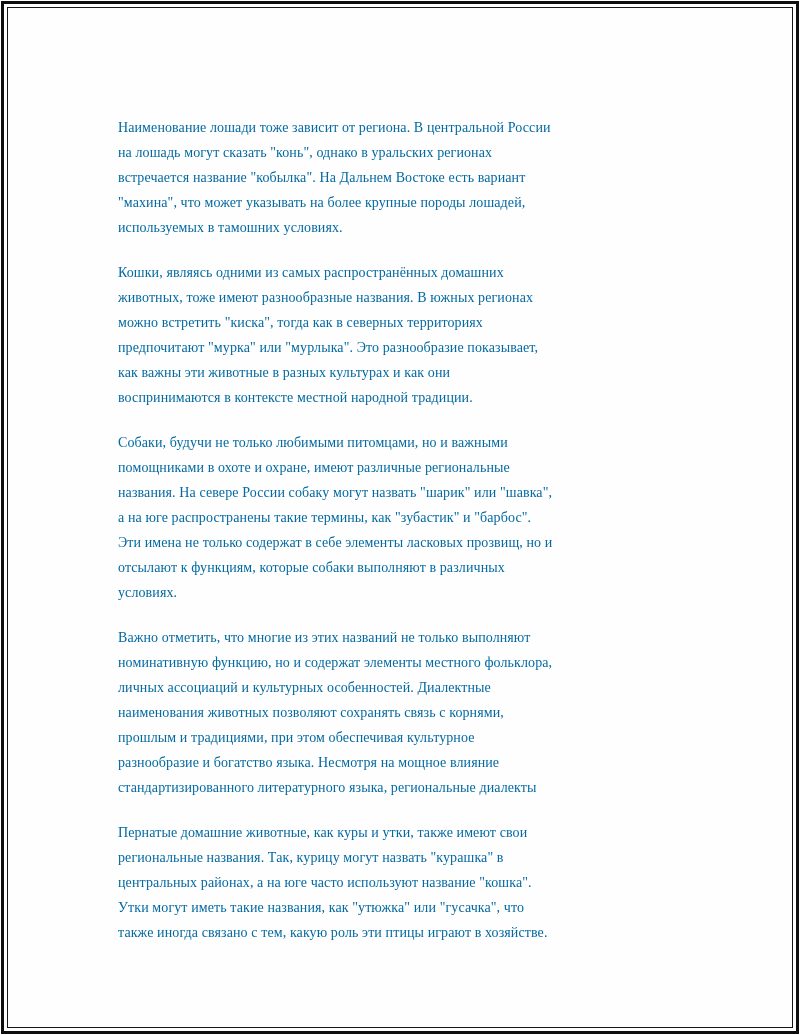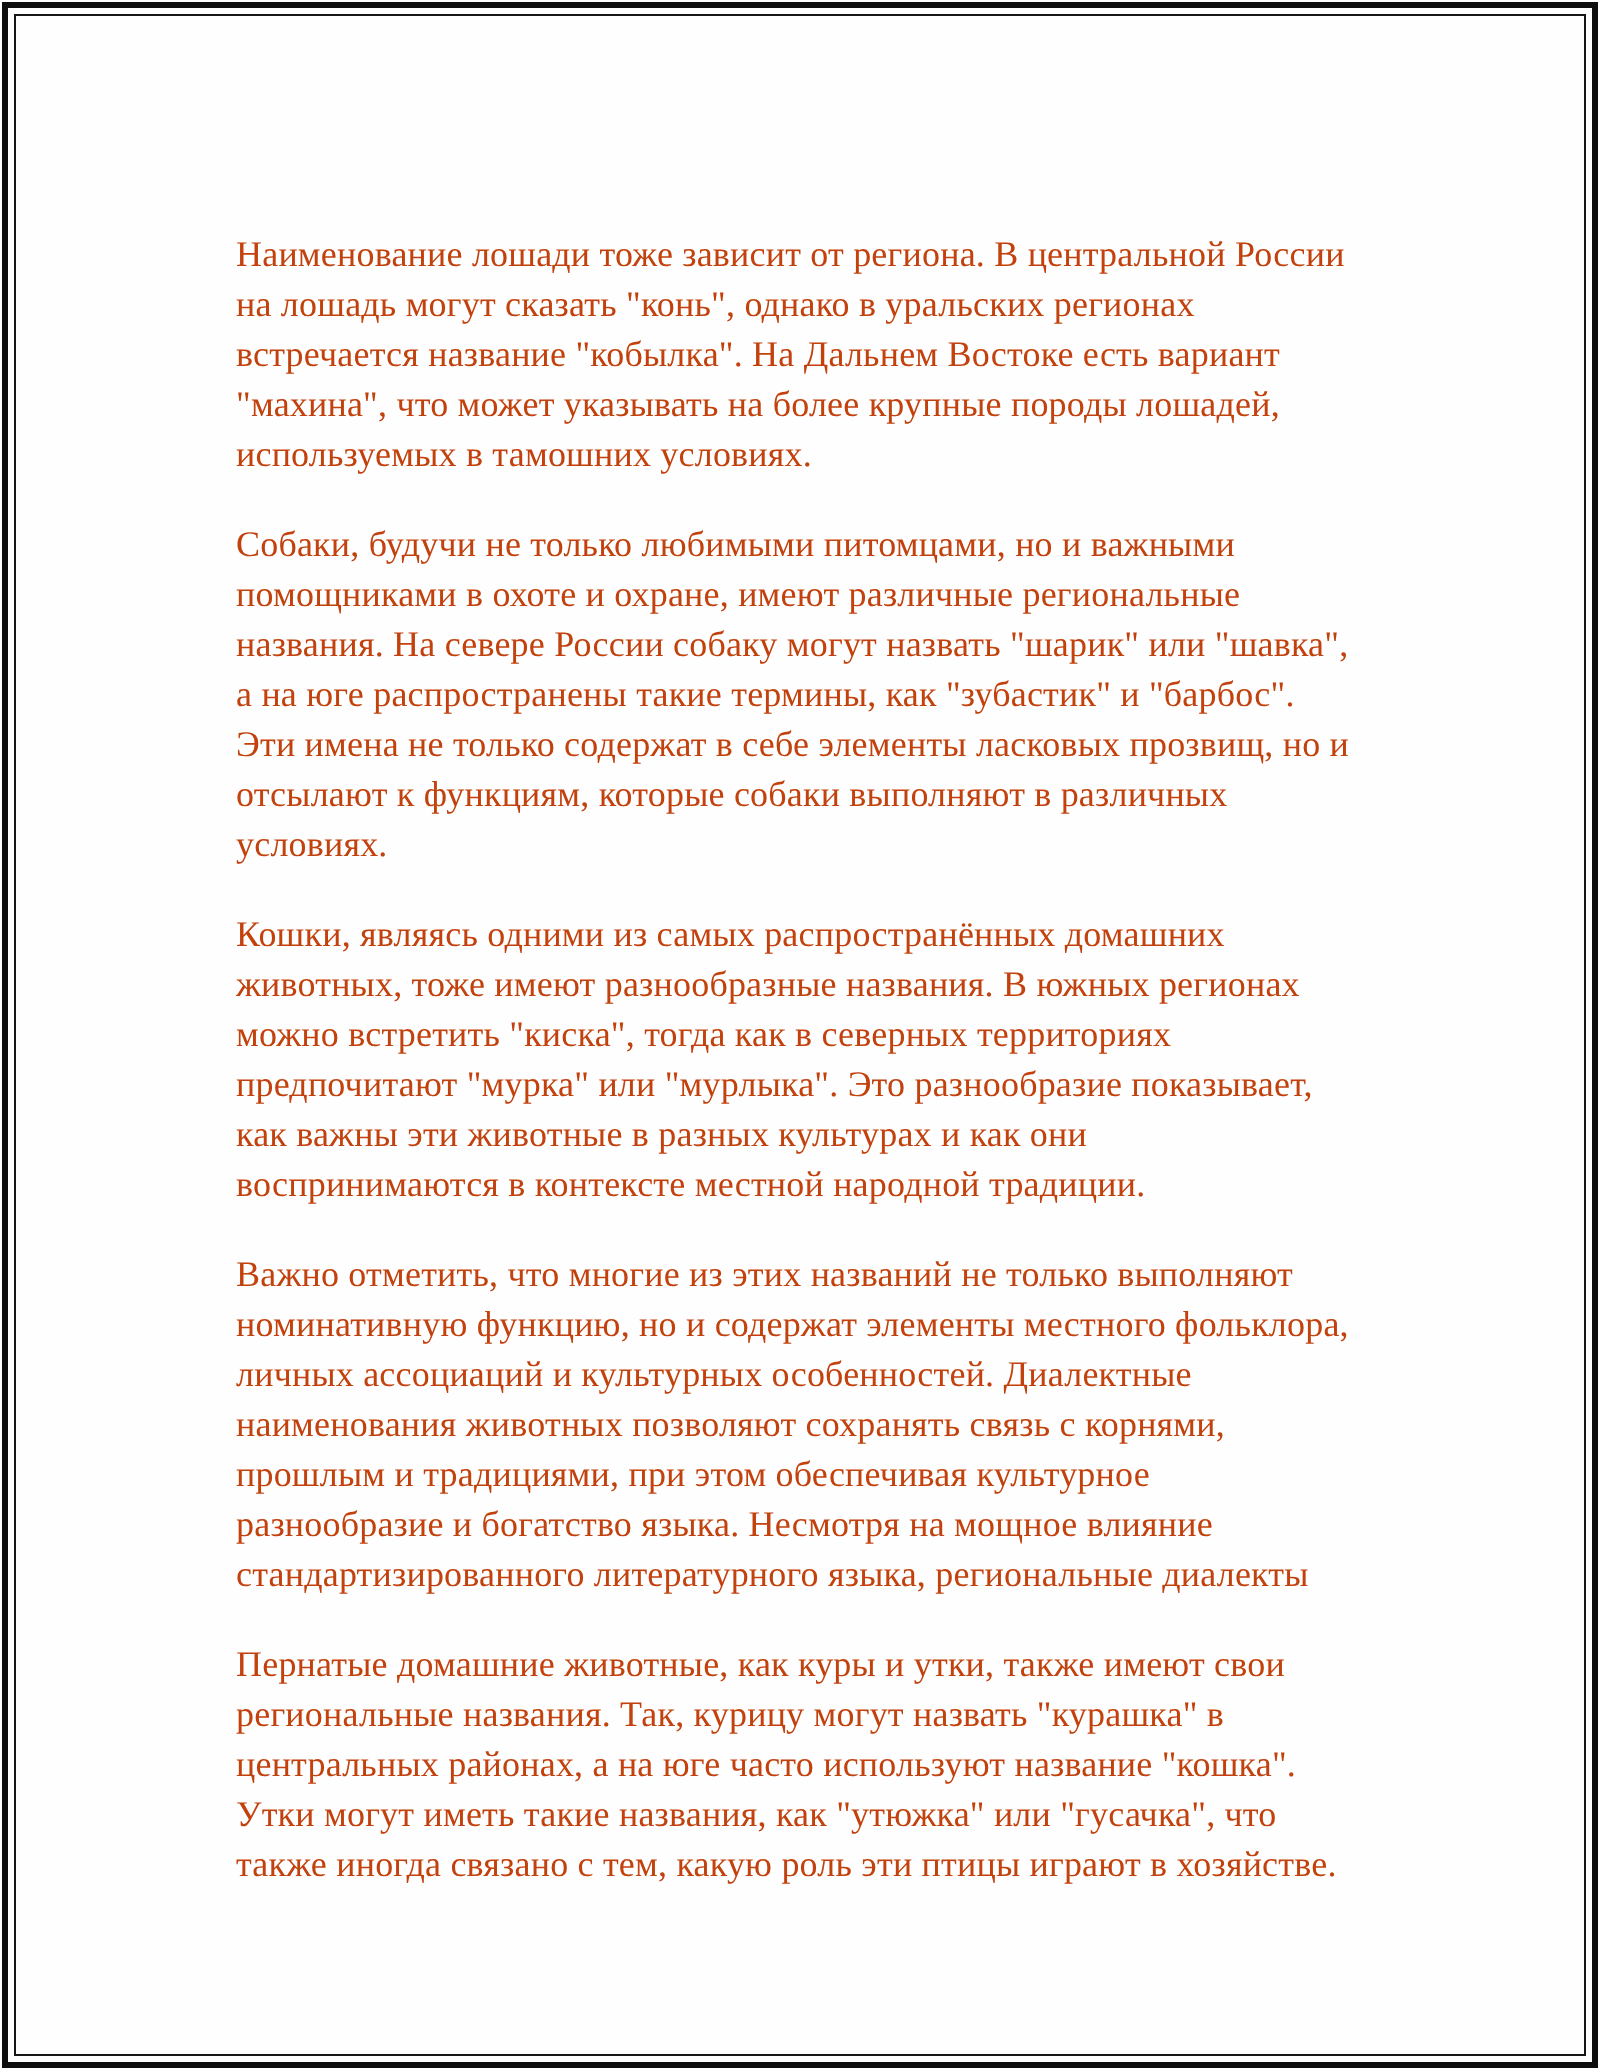--- a/index.html
+++ b/index.html
@@ -28,53 +28,53 @@
     pointer-events: none;
   }
   .text-block {
     position: absolute;
     top: 115px;
     left: 118px;
     width: 600px;
   }
   .text-block p {
     margin: 0 0 20px 0;
-    font-size: 18px;
+    font-size: 14px;
     line-height: 25px;
-    color: #c2410c;
+    color: #0369a1;
     white-space: pre;
     letter-spacing: 0.1px;
   }
 </style>
 </head>
 <body>
 
 <div class="canvas">
   <div class="frame-outer"></div>
   <div class="frame-inner"></div>
 
   <div class="text-block">
     <p>Наименование лошади тоже зависит от региона. В центральной России
 на лошадь могут сказать "конь", однако в уральских регионах
 встречается название "кобылка". На Дальнем Востоке есть вариант
 "махина", что может указывать на более крупные породы лошадей,
 используемых в тамошних условиях.</p>
+    <p>Кошки, являясь одними из самых распространённых домашних
+животных, тоже имеют разнообразные названия. В южных регионах
+можно встретить "киска", тогда как в северных территориях
+предпочитают "мурка" или "мурлыка". Это разнообразие показывает,
+как важны эти животные в разных культурах и как они
+воспринимаются в контексте местной народной традиции.</p>
     <p>Собаки, будучи не только любимыми питомцами, но и важными
 помощниками в охоте и охране, имеют различные региональные
 названия. На севере России собаку могут назвать "шарик" или "шавка",
 а на юге распространены такие термины, как "зубастик" и "барбос".
 Эти имена не только содержат в себе элементы ласковых прозвищ, но и
 отсылают к функциям, которые собаки выполняют в различных
 условиях.</p>
-    <p>Кошки, являясь одними из самых распространённых домашних
-животных, тоже имеют разнообразные названия. В южных регионах
-можно встретить "киска", тогда как в северных территориях
-предпочитают "мурка" или "мурлыка". Это разнообразие показывает,
-как важны эти животные в разных культурах и как они
-воспринимаются в контексте местной народной традиции.</p>
     <p>Важно отметить, что многие из этих названий не только выполняют
 номинативную функцию, но и содержат элементы местного фольклора,
 личных ассоциаций и культурных особенностей. Диалектные
 наименования животных позволяют сохранять связь с корнями,
 прошлым и традициями, при этом обеспечивая культурное
 разнообразие и богатство языка. Несмотря на мощное влияние
 стандартизированного литературного языка, региональные диалекты</p>
     <p>Пернатые домашние животные, как куры и утки, также имеют свои
 региональные названия. Так, курицу могут назвать "курашка" в
 центральных районах, а на юге часто используют название "кошка".

